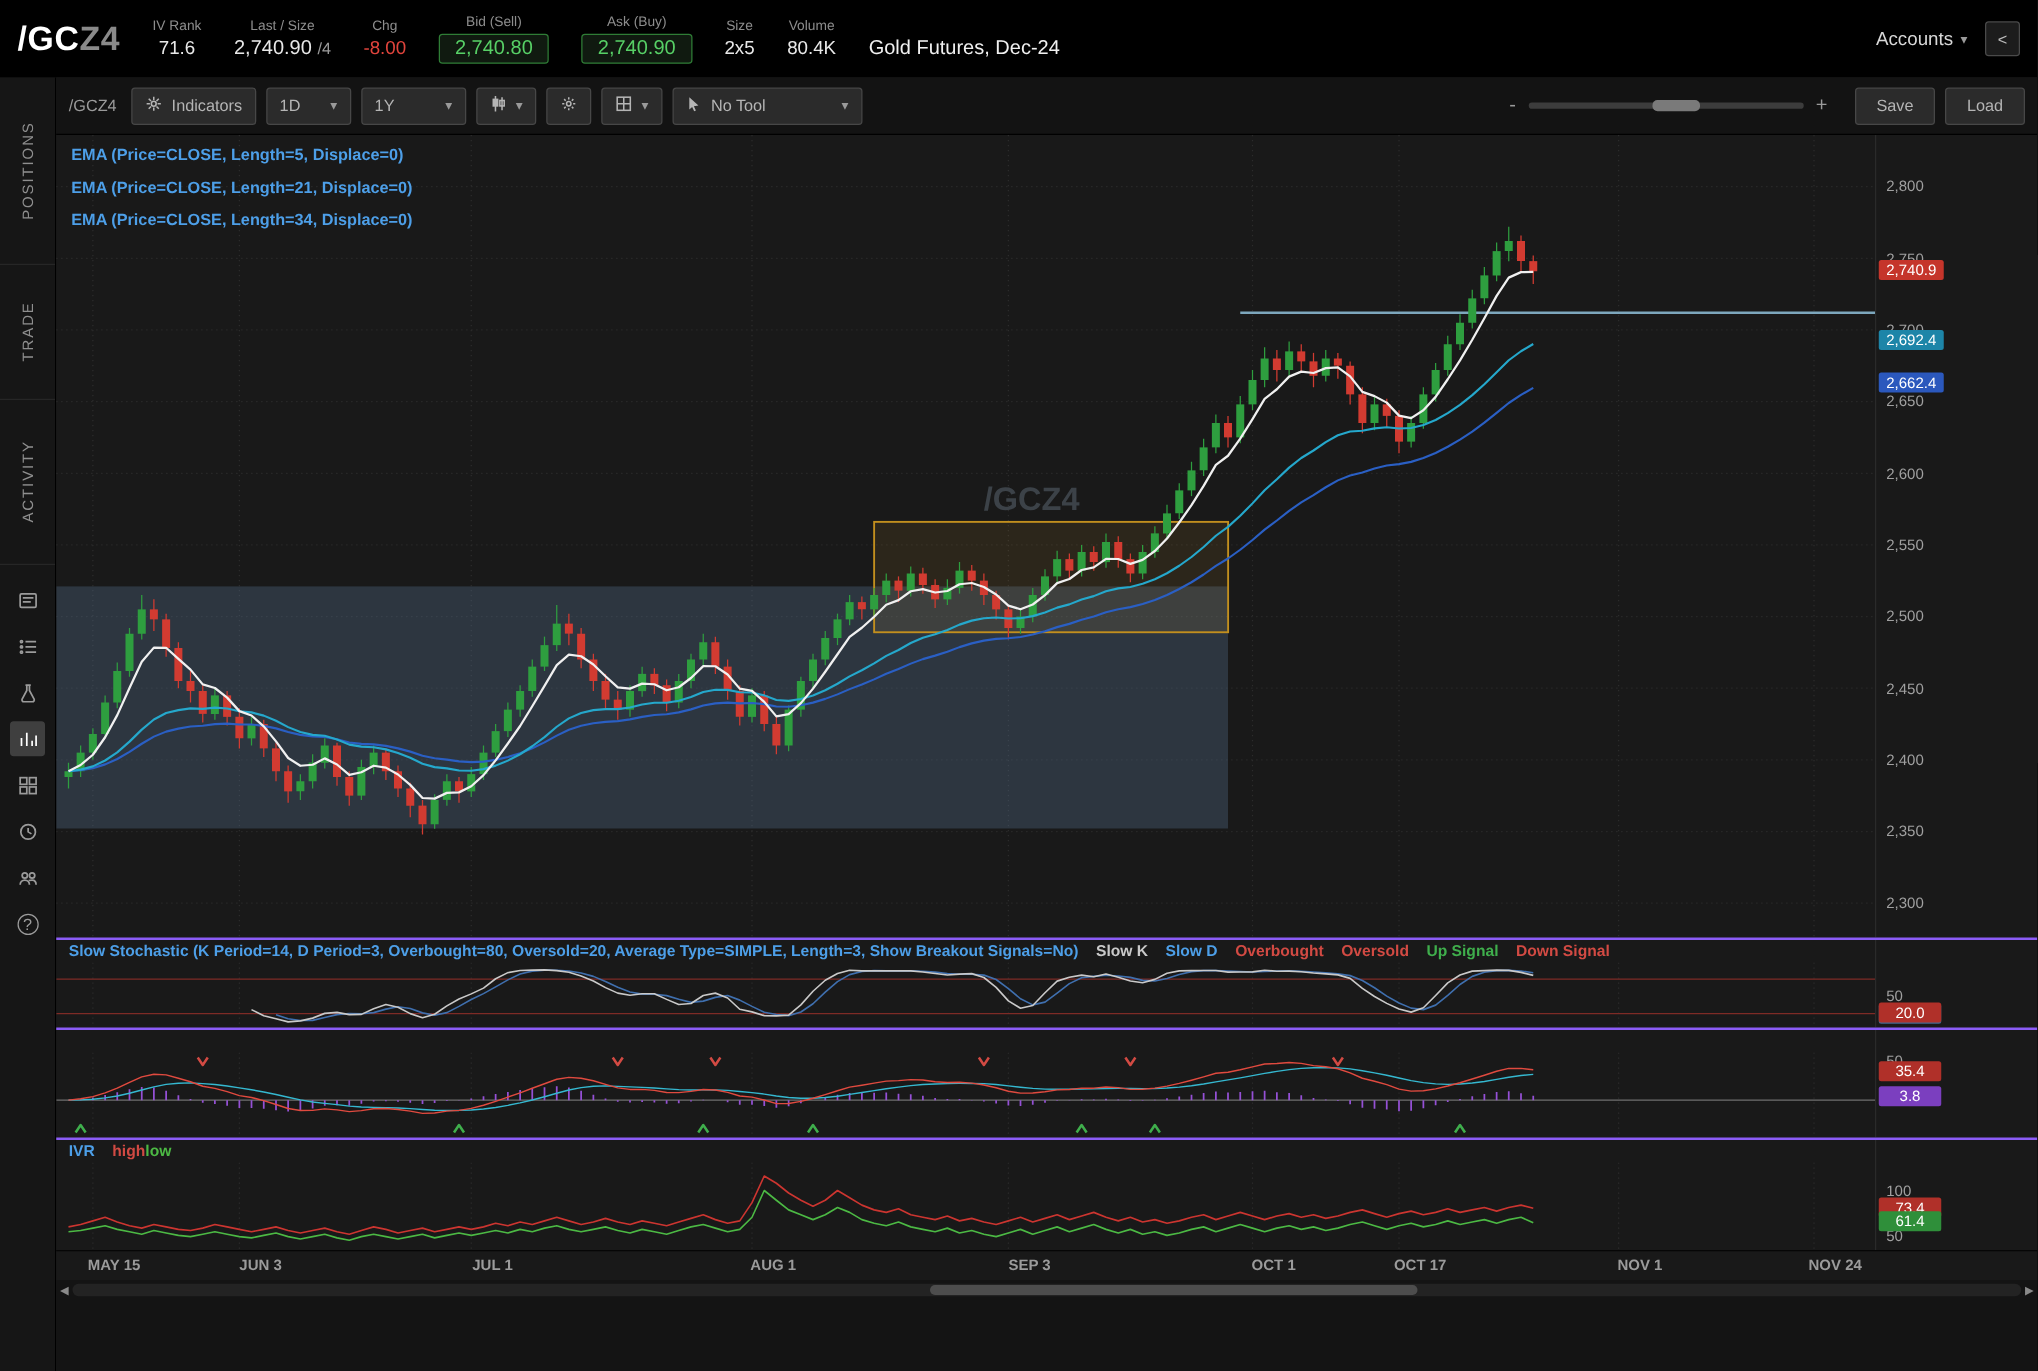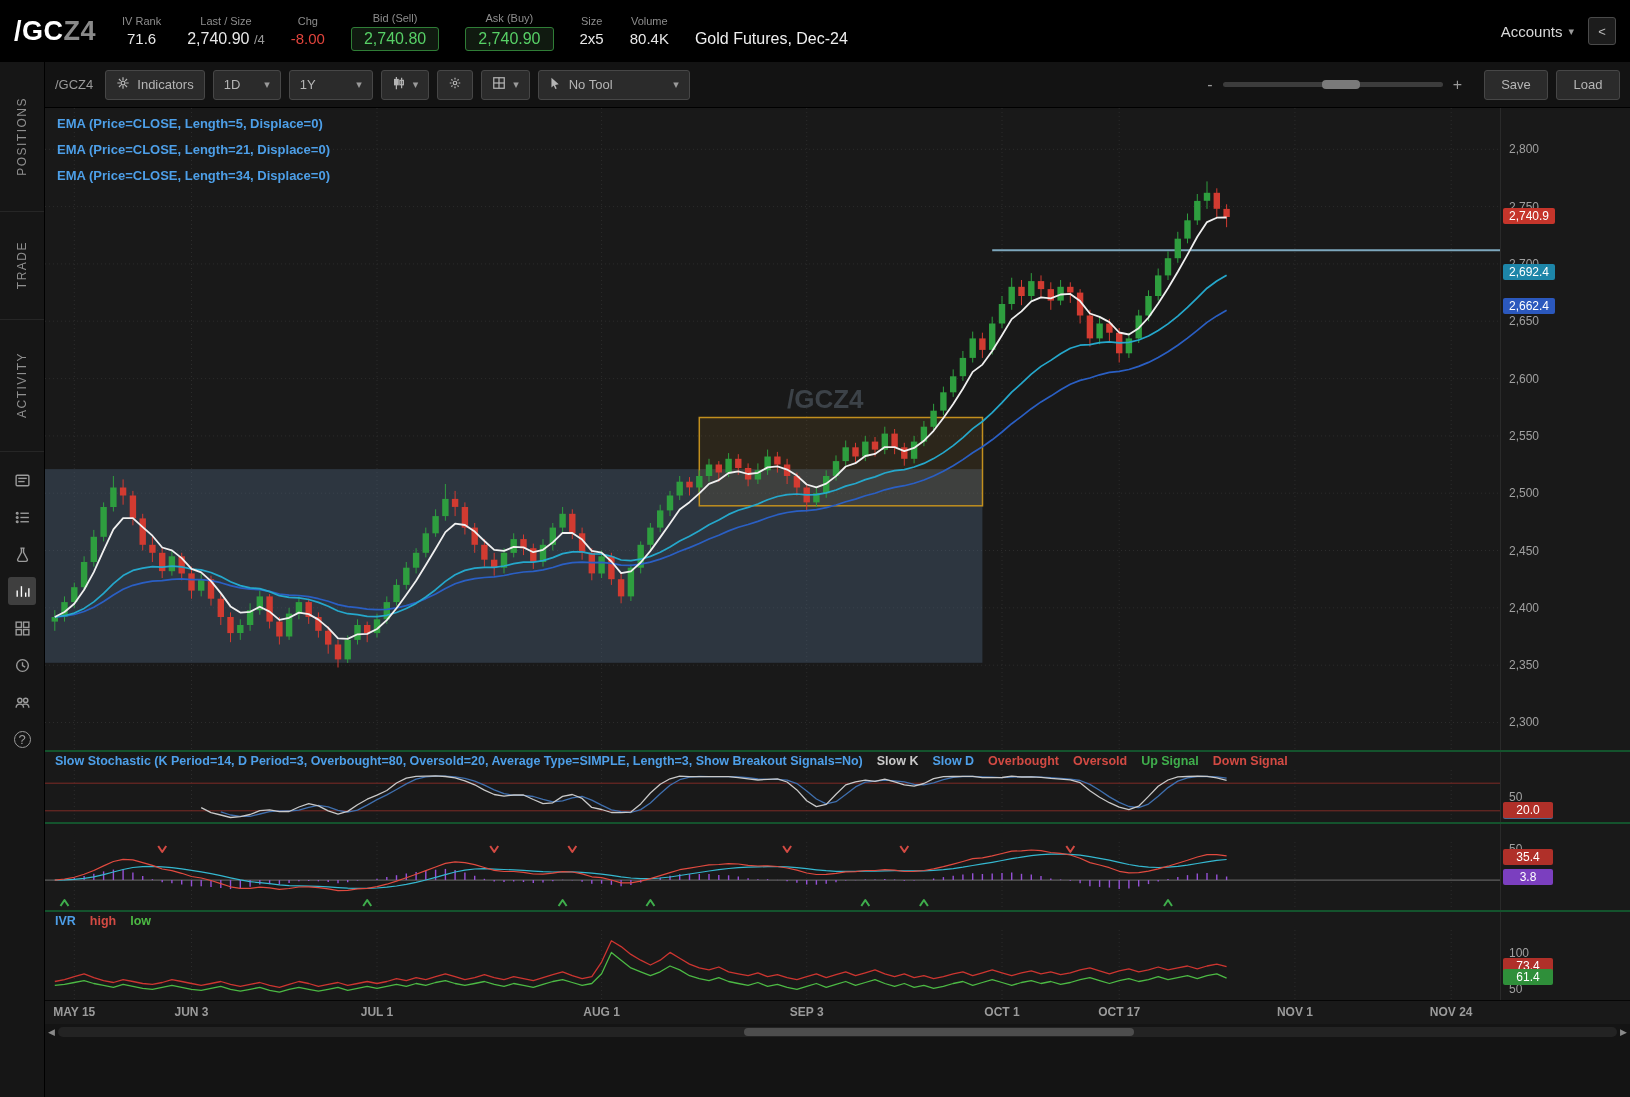--- a/index.html
+++ b/index.html
@@ -56,29 +56,29 @@
   #zoom-thumb { position:absolute; left:45%; top:-2px; width:38px; height:9px; background:#7a7a7a; border-radius:4px; }
 
   
   #panel-main { position:relative; height:642px; flex:none; background:#191919; }
   .axis { position:absolute; left:1455px; top:0; width:130px; height:100%; border-left:1px solid #2a2a2a; }
   .atick { position:absolute; left:8px; color:#a0a0a0; font-size:12px; }
   .abubble { position:absolute; left:2px; color:#fff; font-size:12px; padding:1px 6px; border-radius:2px; min-width:50px; text-align:center; }
   .ema-label { position:absolute; left:12px; color:#4d9fe8; font-size:13px; font-weight:bold; z-index:5; }
   svg.plot { position:absolute; left:0; top:0; display:block; }
 
-  .sub-panel { position:relative; flex:none; border-top:2px solid #14532d; background:#191919; }
+  .sub-panel { position:relative; flex:none; border-top:2px solid #8b5cf6; background:#191919; }
   .sub-label-row { height:18px; display:flex; align-items:center; gap:14px; padding-left:10px;
                    font-size:12.5px; font-weight:bold; white-space:nowrap; overflow:hidden; width:1450px; }
   .study-name { color:#4d9fe8; }
   .sub-label-row span { flex:none; }
 
   
   #xaxis { position:relative; height:24px; flex:none; background:#191919; border-top:1px solid #060606; }
-  .xlab { position:absolute; top:4px; transform:translateX(-50%); color:#9b9b9b; font-size:12px; font-weight:bold; white-space:nowrap; }
+  .xlab { position:absolute; top:4px; transform:translateX(-50%); color:#9b9b9b; font-size:12px; font-weight:bold; white-space:nowrap;margin-left:17px; }
   #scroll-row { height:16px; flex:none; display:flex; align-items:center; gap:3px; padding:0 3px; background:#141414; }
   .sarrow { color:#8a8a8a; font-size:9px; flex:none; }
   #scroll-track { position:relative; flex:1; height:10px; background:#232323; border-radius:5px; }
   #scroll-thumb { position:absolute; top:1px; height:8px; background:#4d4d4d; border-radius:4px; }
   #bottom-fill { flex:1; background:#141414; }
 </style>
 </head>
 <body>
 
 <div id="app">
@@ -736,21 +736,21 @@
       <div class="axis" id="macd-axis">
           <span class="atick" style="top: 18.1px;">50</span>
           <div class="abubble" style="background: rgb(176, 48, 41); top: 25.152px;">35.4</div>
           <div class="abubble" style="background: rgb(123, 63, 191); top: 44.744px;">3.8</div>
         </div>
     </div>
 
     <div class="sub-panel" style="height:90px">
       <div class="sub-label-row">
         <span class="study-name">IVR</span>
-        <span id="ivr-legend" style="display:flex;gap:14px">
+        <span id="ivr-legend" style="display:flex;gap:0">
             <span style="color: rgb(210, 74, 67);">high</span>
             <span style="color: rgb(76, 185, 68);">low</span>
           </span>
       </div>
       <svg id="ivr-svg" class="plot" style="top:18px" width="1455" height="72">
           <line x1="29.3" y1="0.0" x2="29.3" y2="72.0" stroke="#2c2c2c" stroke-width="1" stroke-dasharray="1 3"></line>
           <line x1="146.5" y1="0.0" x2="146.5" y2="72.0" stroke="#2c2c2c" stroke-width="1" stroke-dasharray="1 3"></line>
           <line x1="332.0" y1="0.0" x2="332.0" y2="72.0" stroke="#2c2c2c" stroke-width="1" stroke-dasharray="1 3"></line>
           <line x1="556.6" y1="0.0" x2="556.6" y2="72.0" stroke="#2c2c2c" stroke-width="1" stroke-dasharray="1 3"></line>
           <line x1="761.7" y1="0.0" x2="761.7" y2="72.0" stroke="#2c2c2c" stroke-width="1" stroke-dasharray="1 3"></line>

